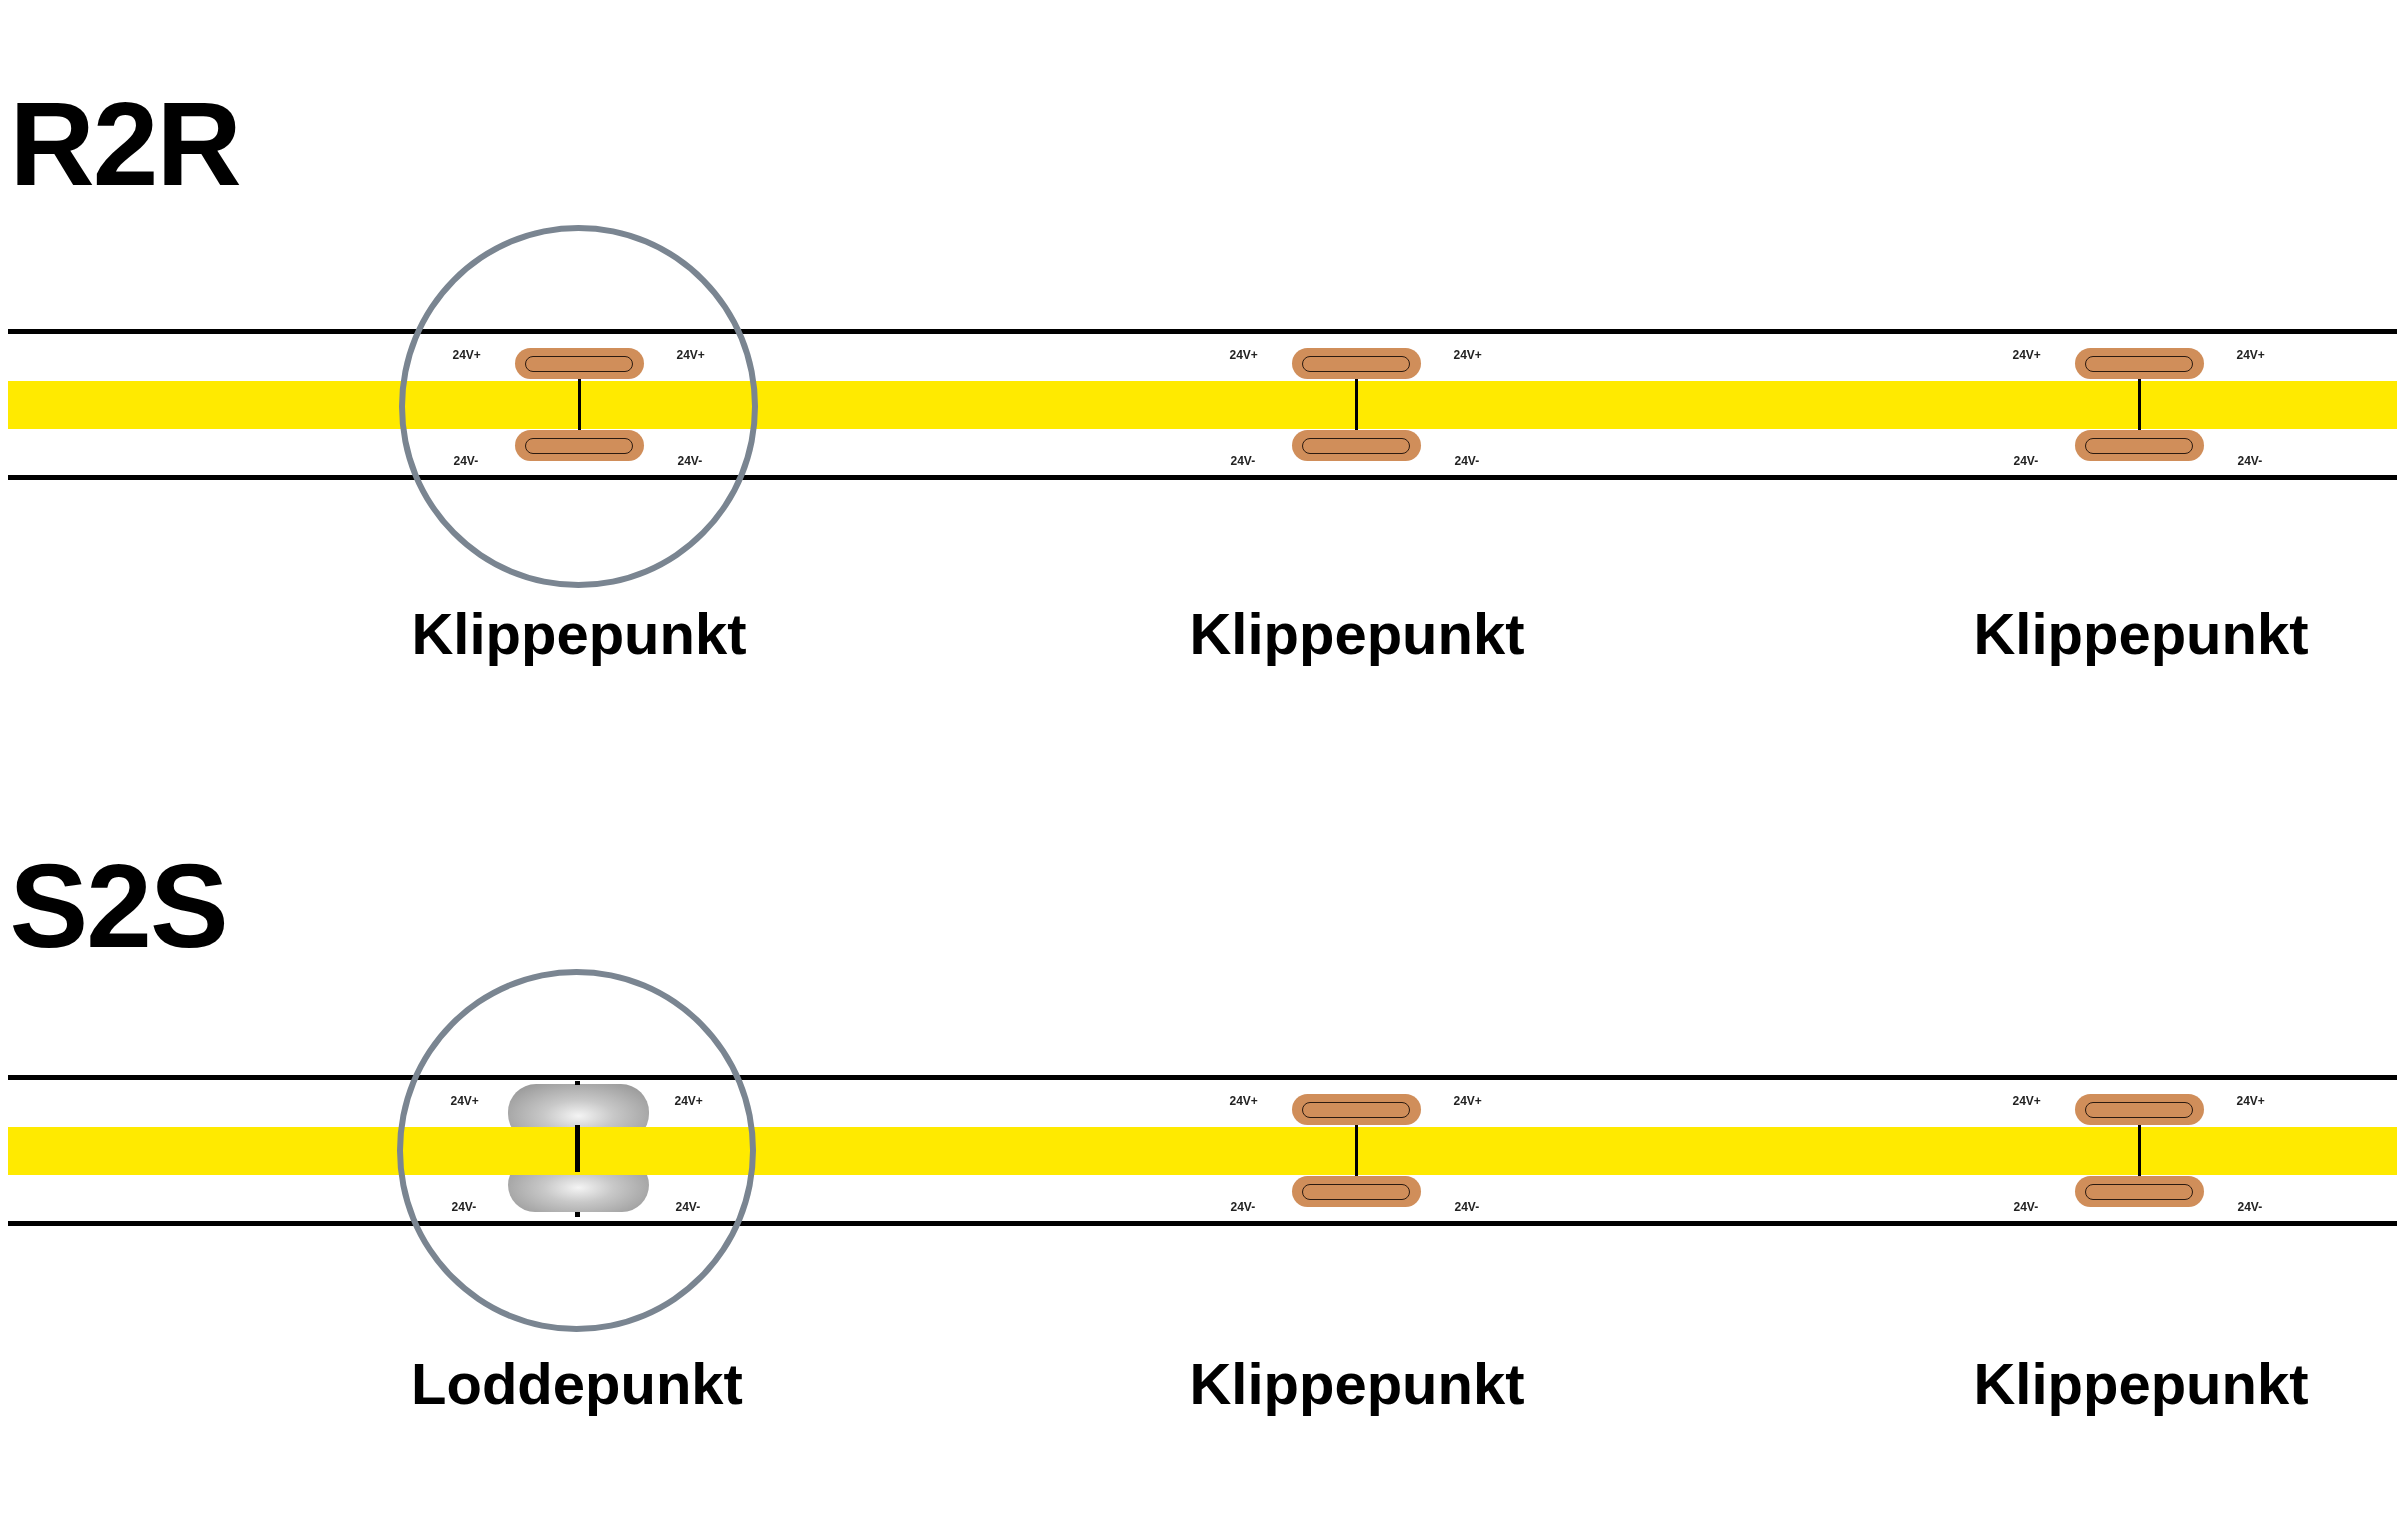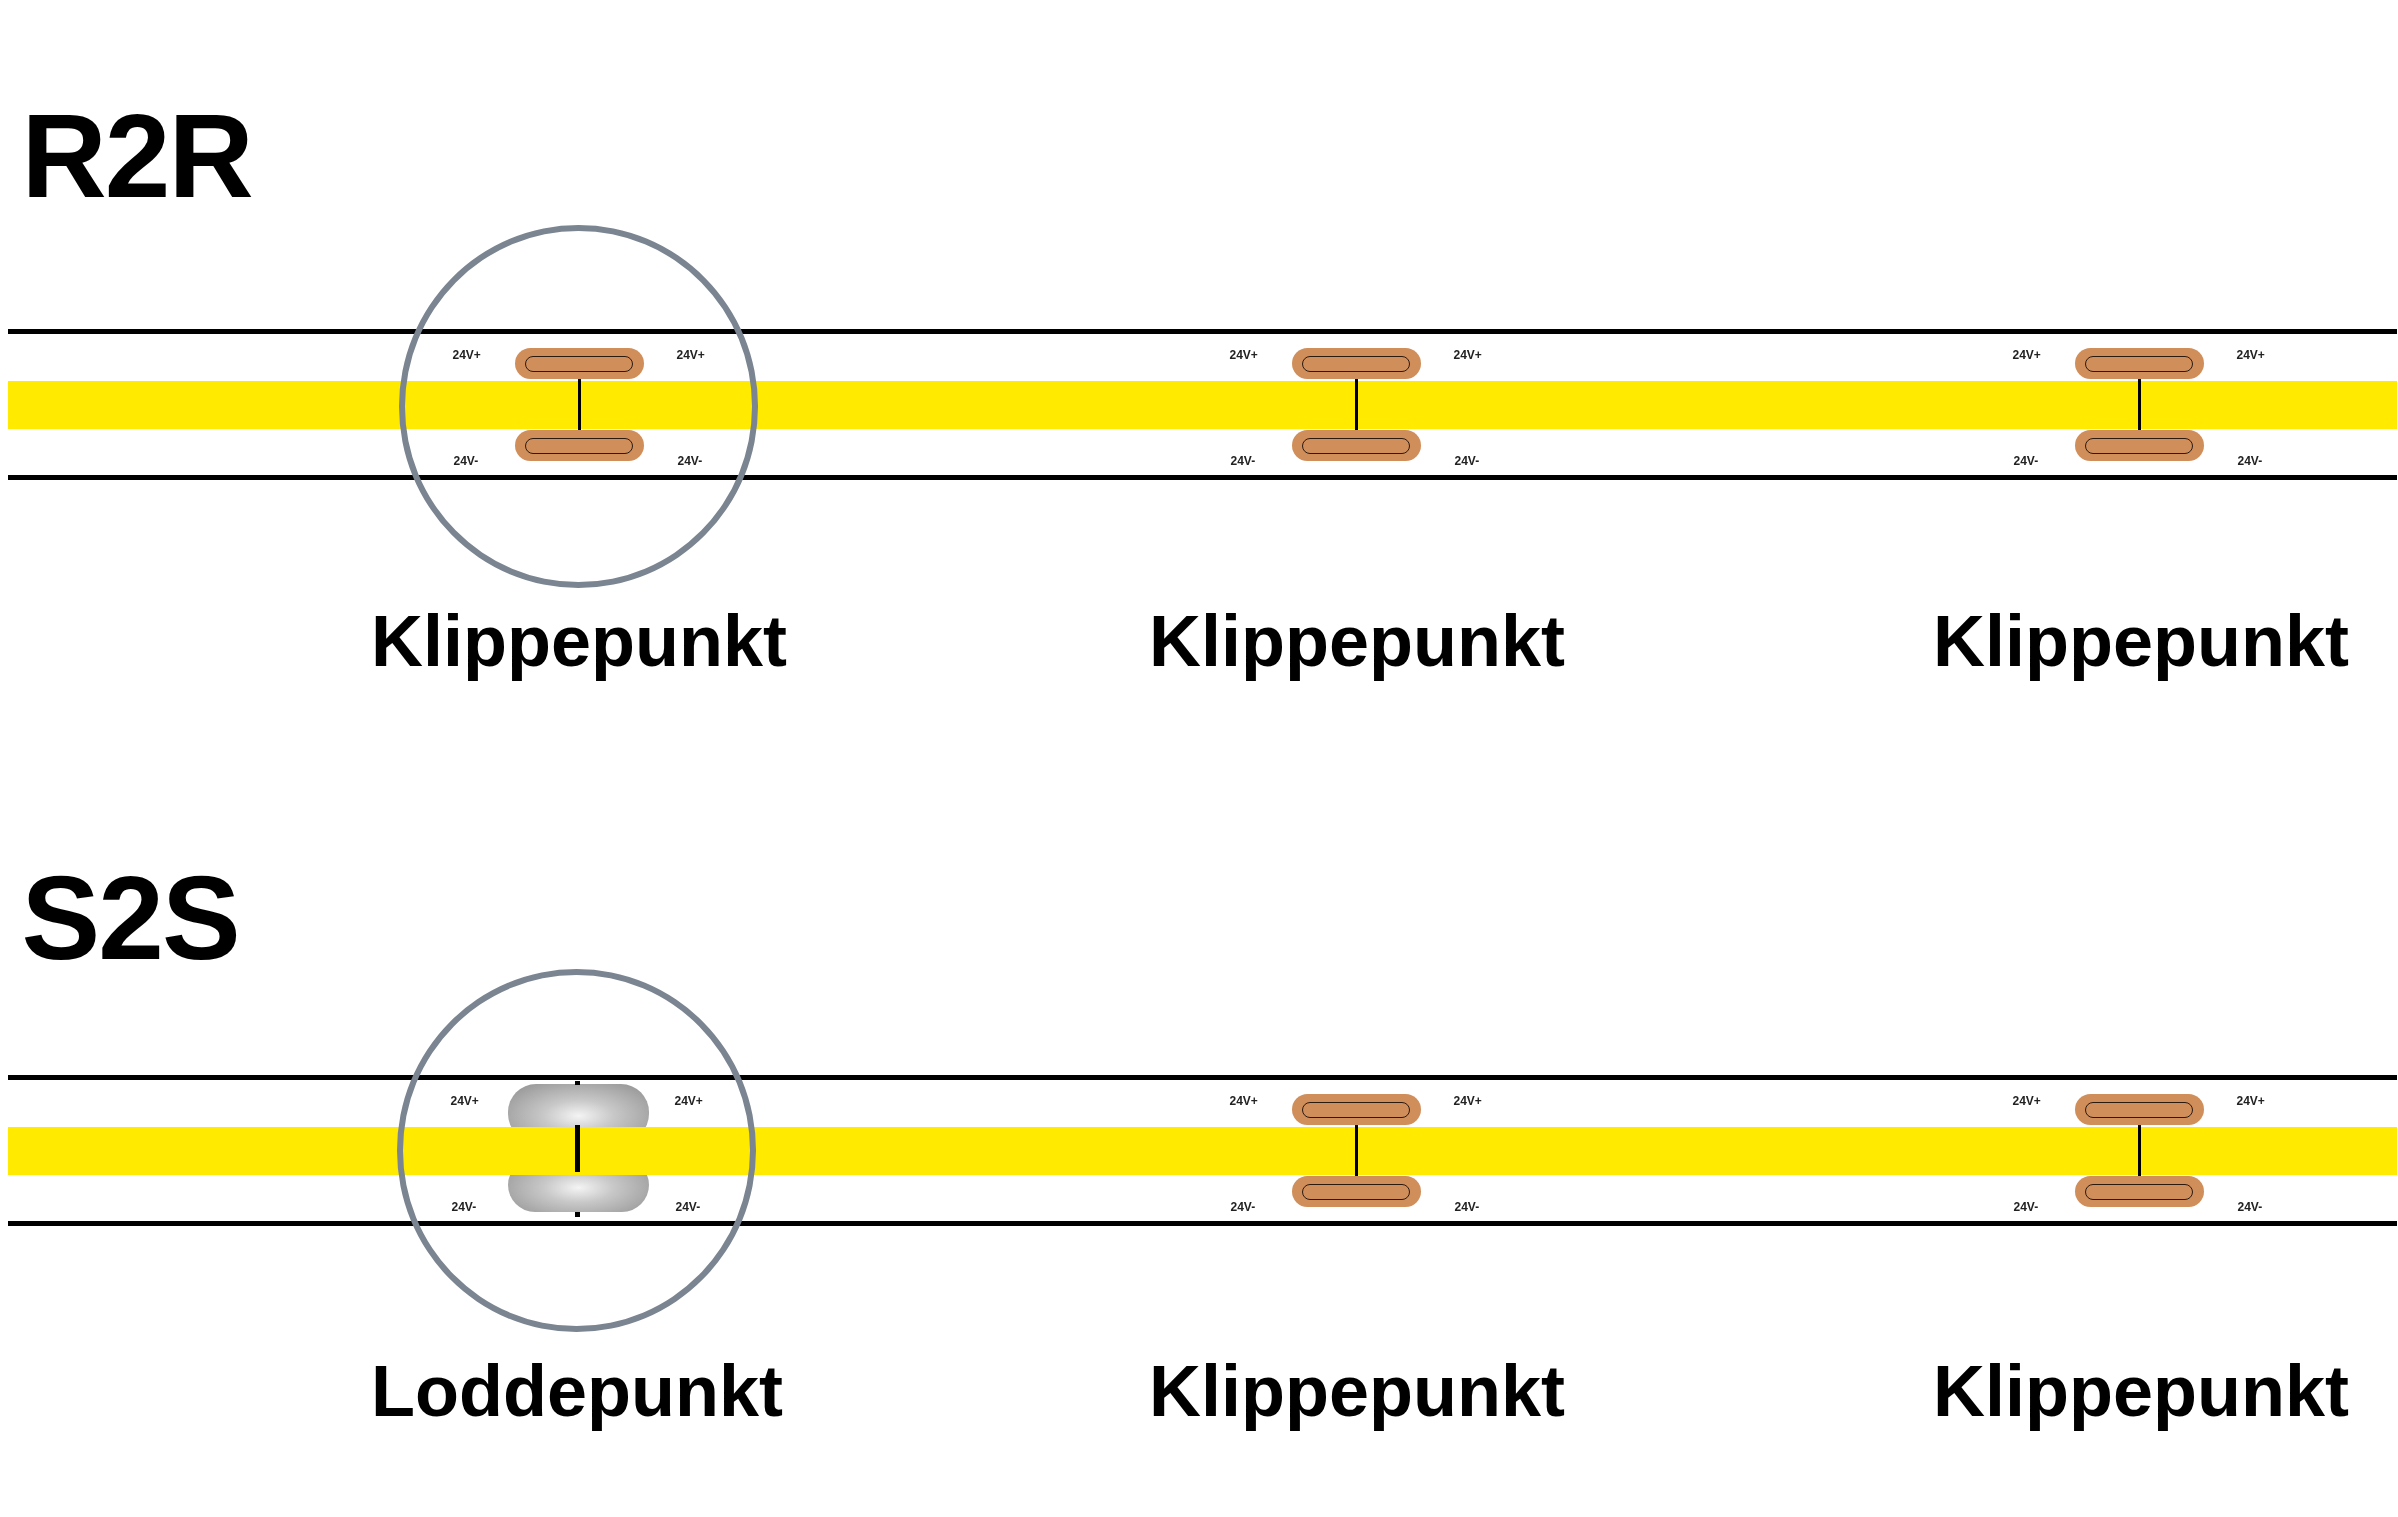--- a/index.html
+++ b/index.html
@@ -1,18 +1,18 @@
 <!DOCTYPE html>
 <html style="font-size:15px"><head>
 <meta charset="utf-8">
 <style>
   html, body { margin: 0; padding: 0; background: #ffffff; }
   body { width: 2399px; height: 1518px; position: relative; overflow: hidden; font-family: "Liberation Sans", sans-serif; }
   .section-title {
-    position: absolute; left: 9.4px; margin: 12px;
+    position: absolute; left: 9.4px; margin: 0;
     font-family: "Liberation Sans", sans-serif; font-weight: bold;
     font-size: 118px; line-height: 1; color: #000; letter-spacing: -1.9px;
   }
   #title-r2r { top: 85px; }
   #title-s2s { top: 847px; }
   .strip { position: absolute; left: 7.5px; width: 2389px; height: 150px; }
   .strip .line { position: absolute; left: 0; width: 100%; height: 4.7px; background: #000; }
   .strip .line.top { top: 0; }
   .strip .line.bottom { top: 146px; }
   .strip .led { position: absolute; left: 0; width: 100%; top: 52px; height: 48px; background: #ffea00; }
@@ -54,21 +54,21 @@
 
   .highlight-circle {
     position: absolute; width: 347px; height: 351px; border: 6.6px solid #7a8591;
     border-radius: 50%; box-sizing: content-box; pointer-events: none;
   }
   #circle-r2r { left: 399px; top: 225px; }
   #circle-s2s { left: 397px; top: 969px; }
 
   .point-label {
     position: absolute; width: 562px; margin-left: -281px; text-align: center;
-    font-family: "Liberation Sans", sans-serif; font-weight: bold; font-size: 72px;
+    font-family: "Liberation Sans", sans-serif; font-weight: bold; font-size: 58px;
     line-height: 1; color: #000;
   }
   .r2r-labels .point-label { top: 605px; }
   .s2s-labels .point-label { top: 1355px; }
 </style>
 </head>
 <body>
 
 <h1 id="title-r2r" class="section-title">R2R</h1>
 

